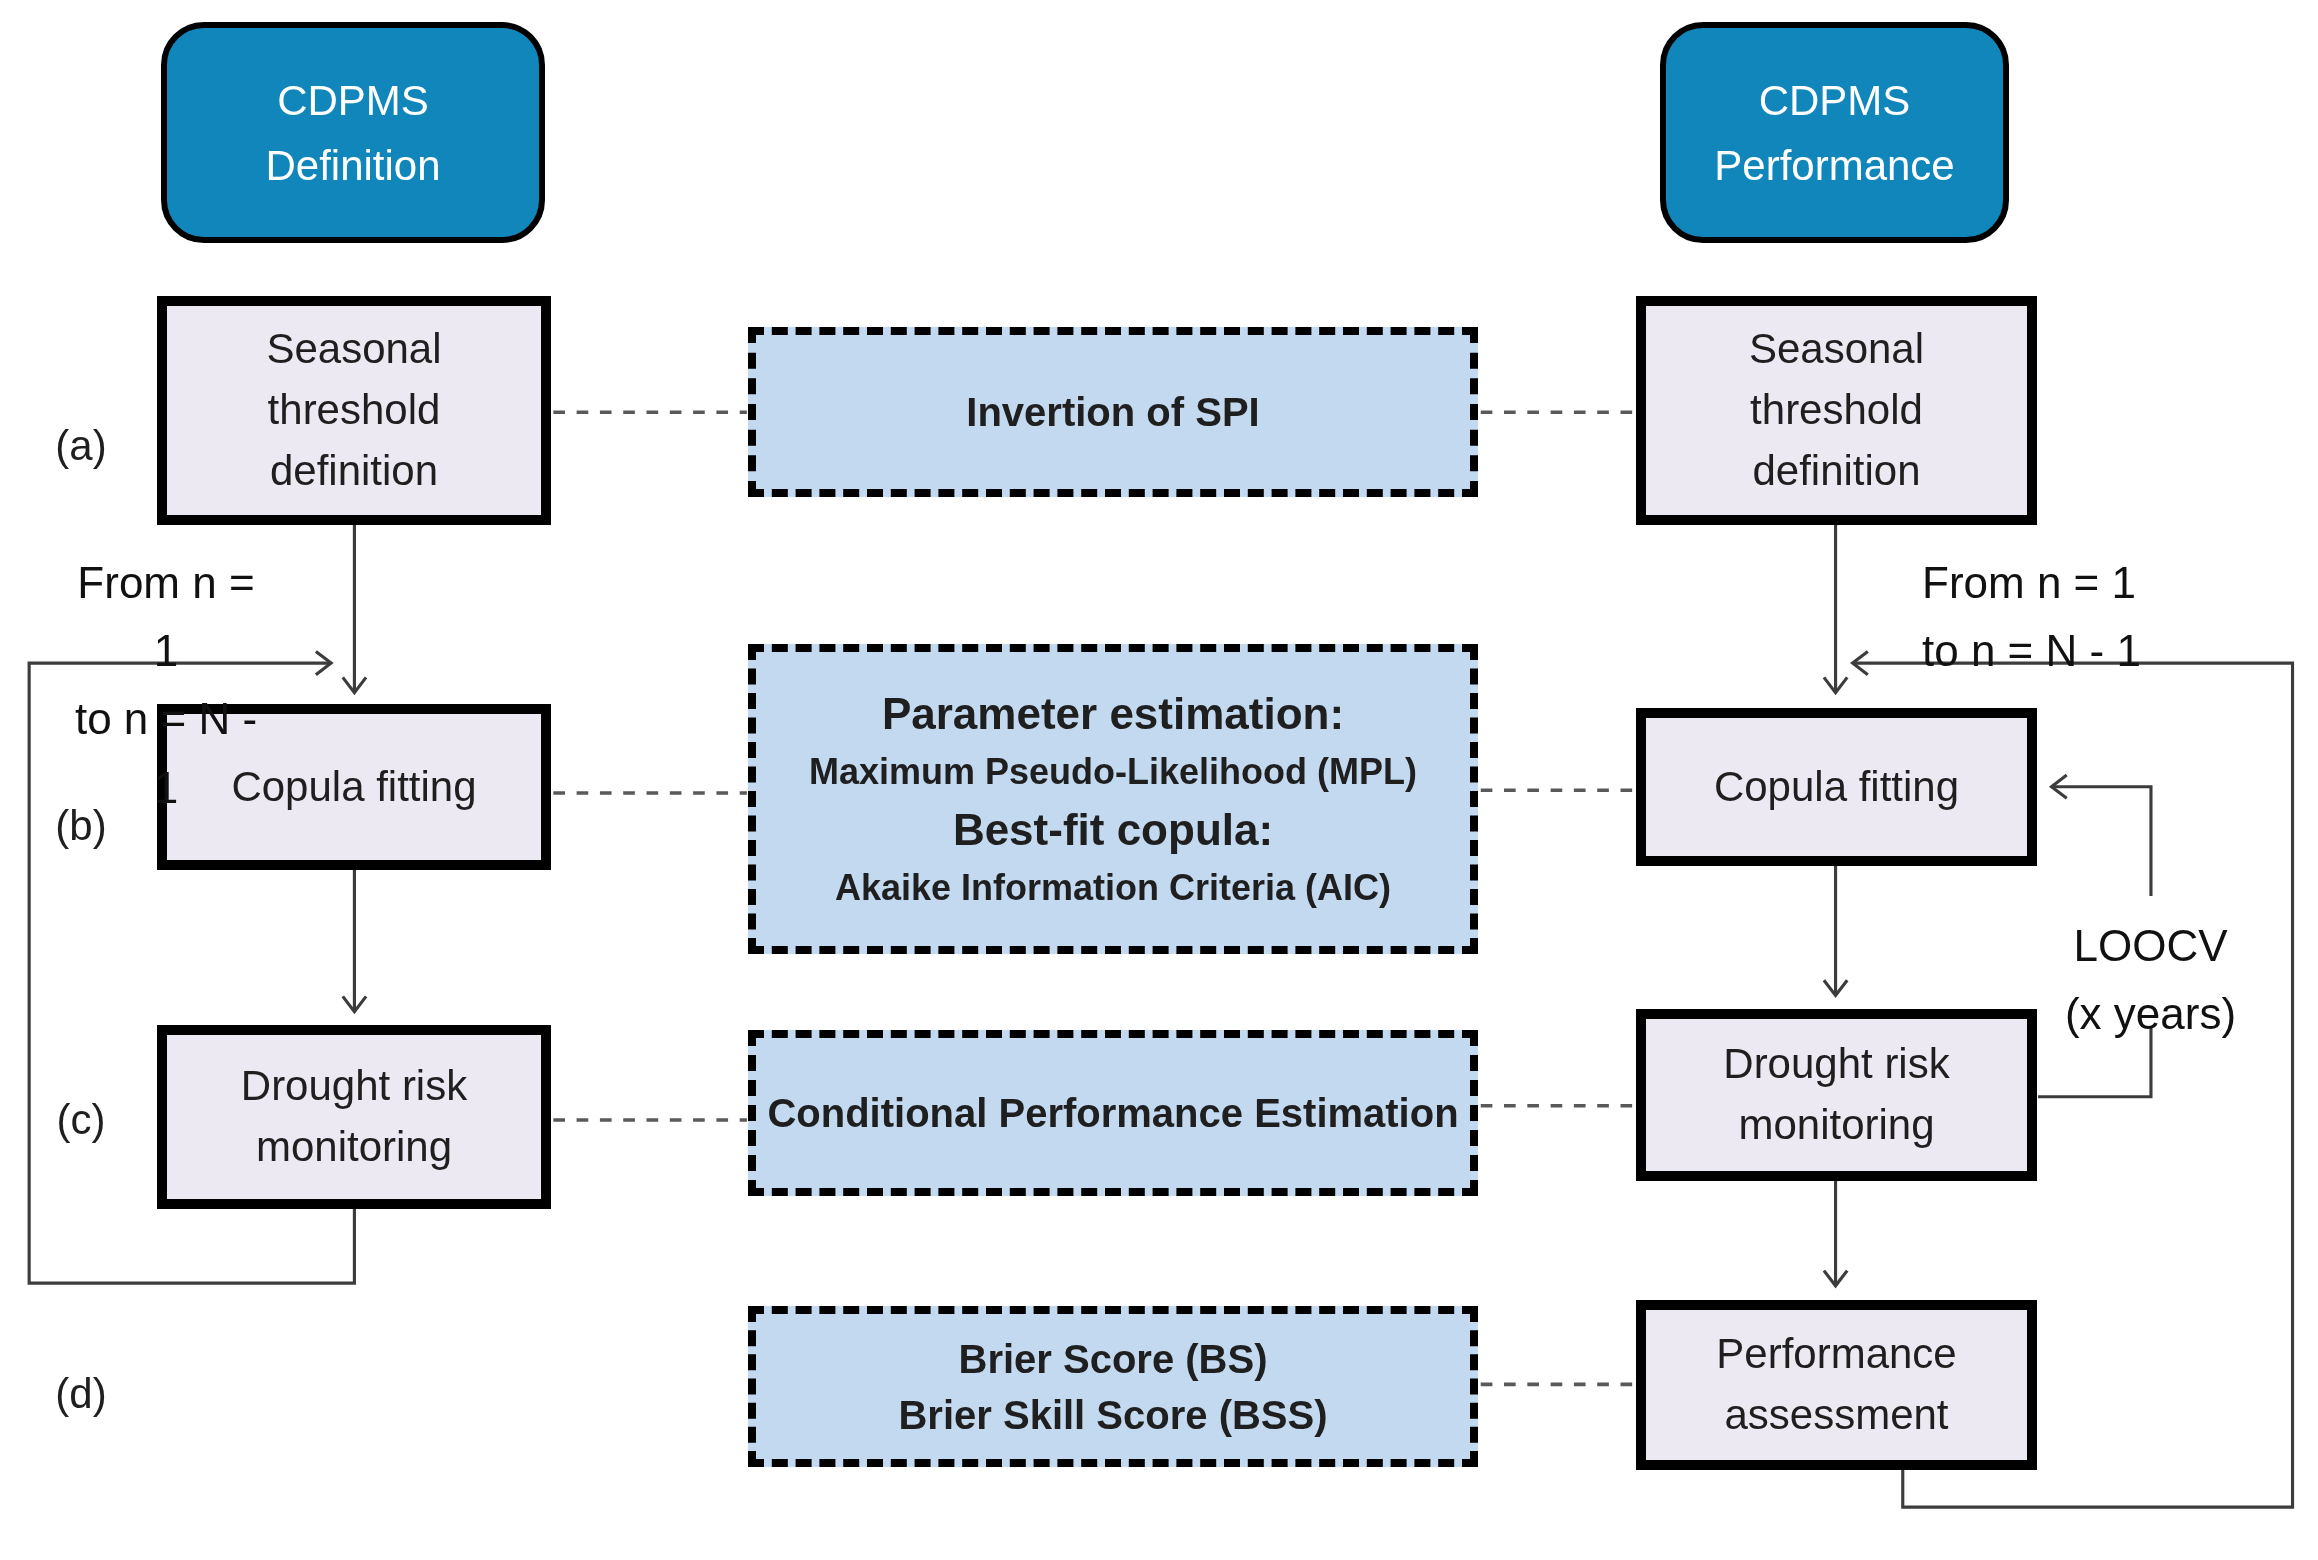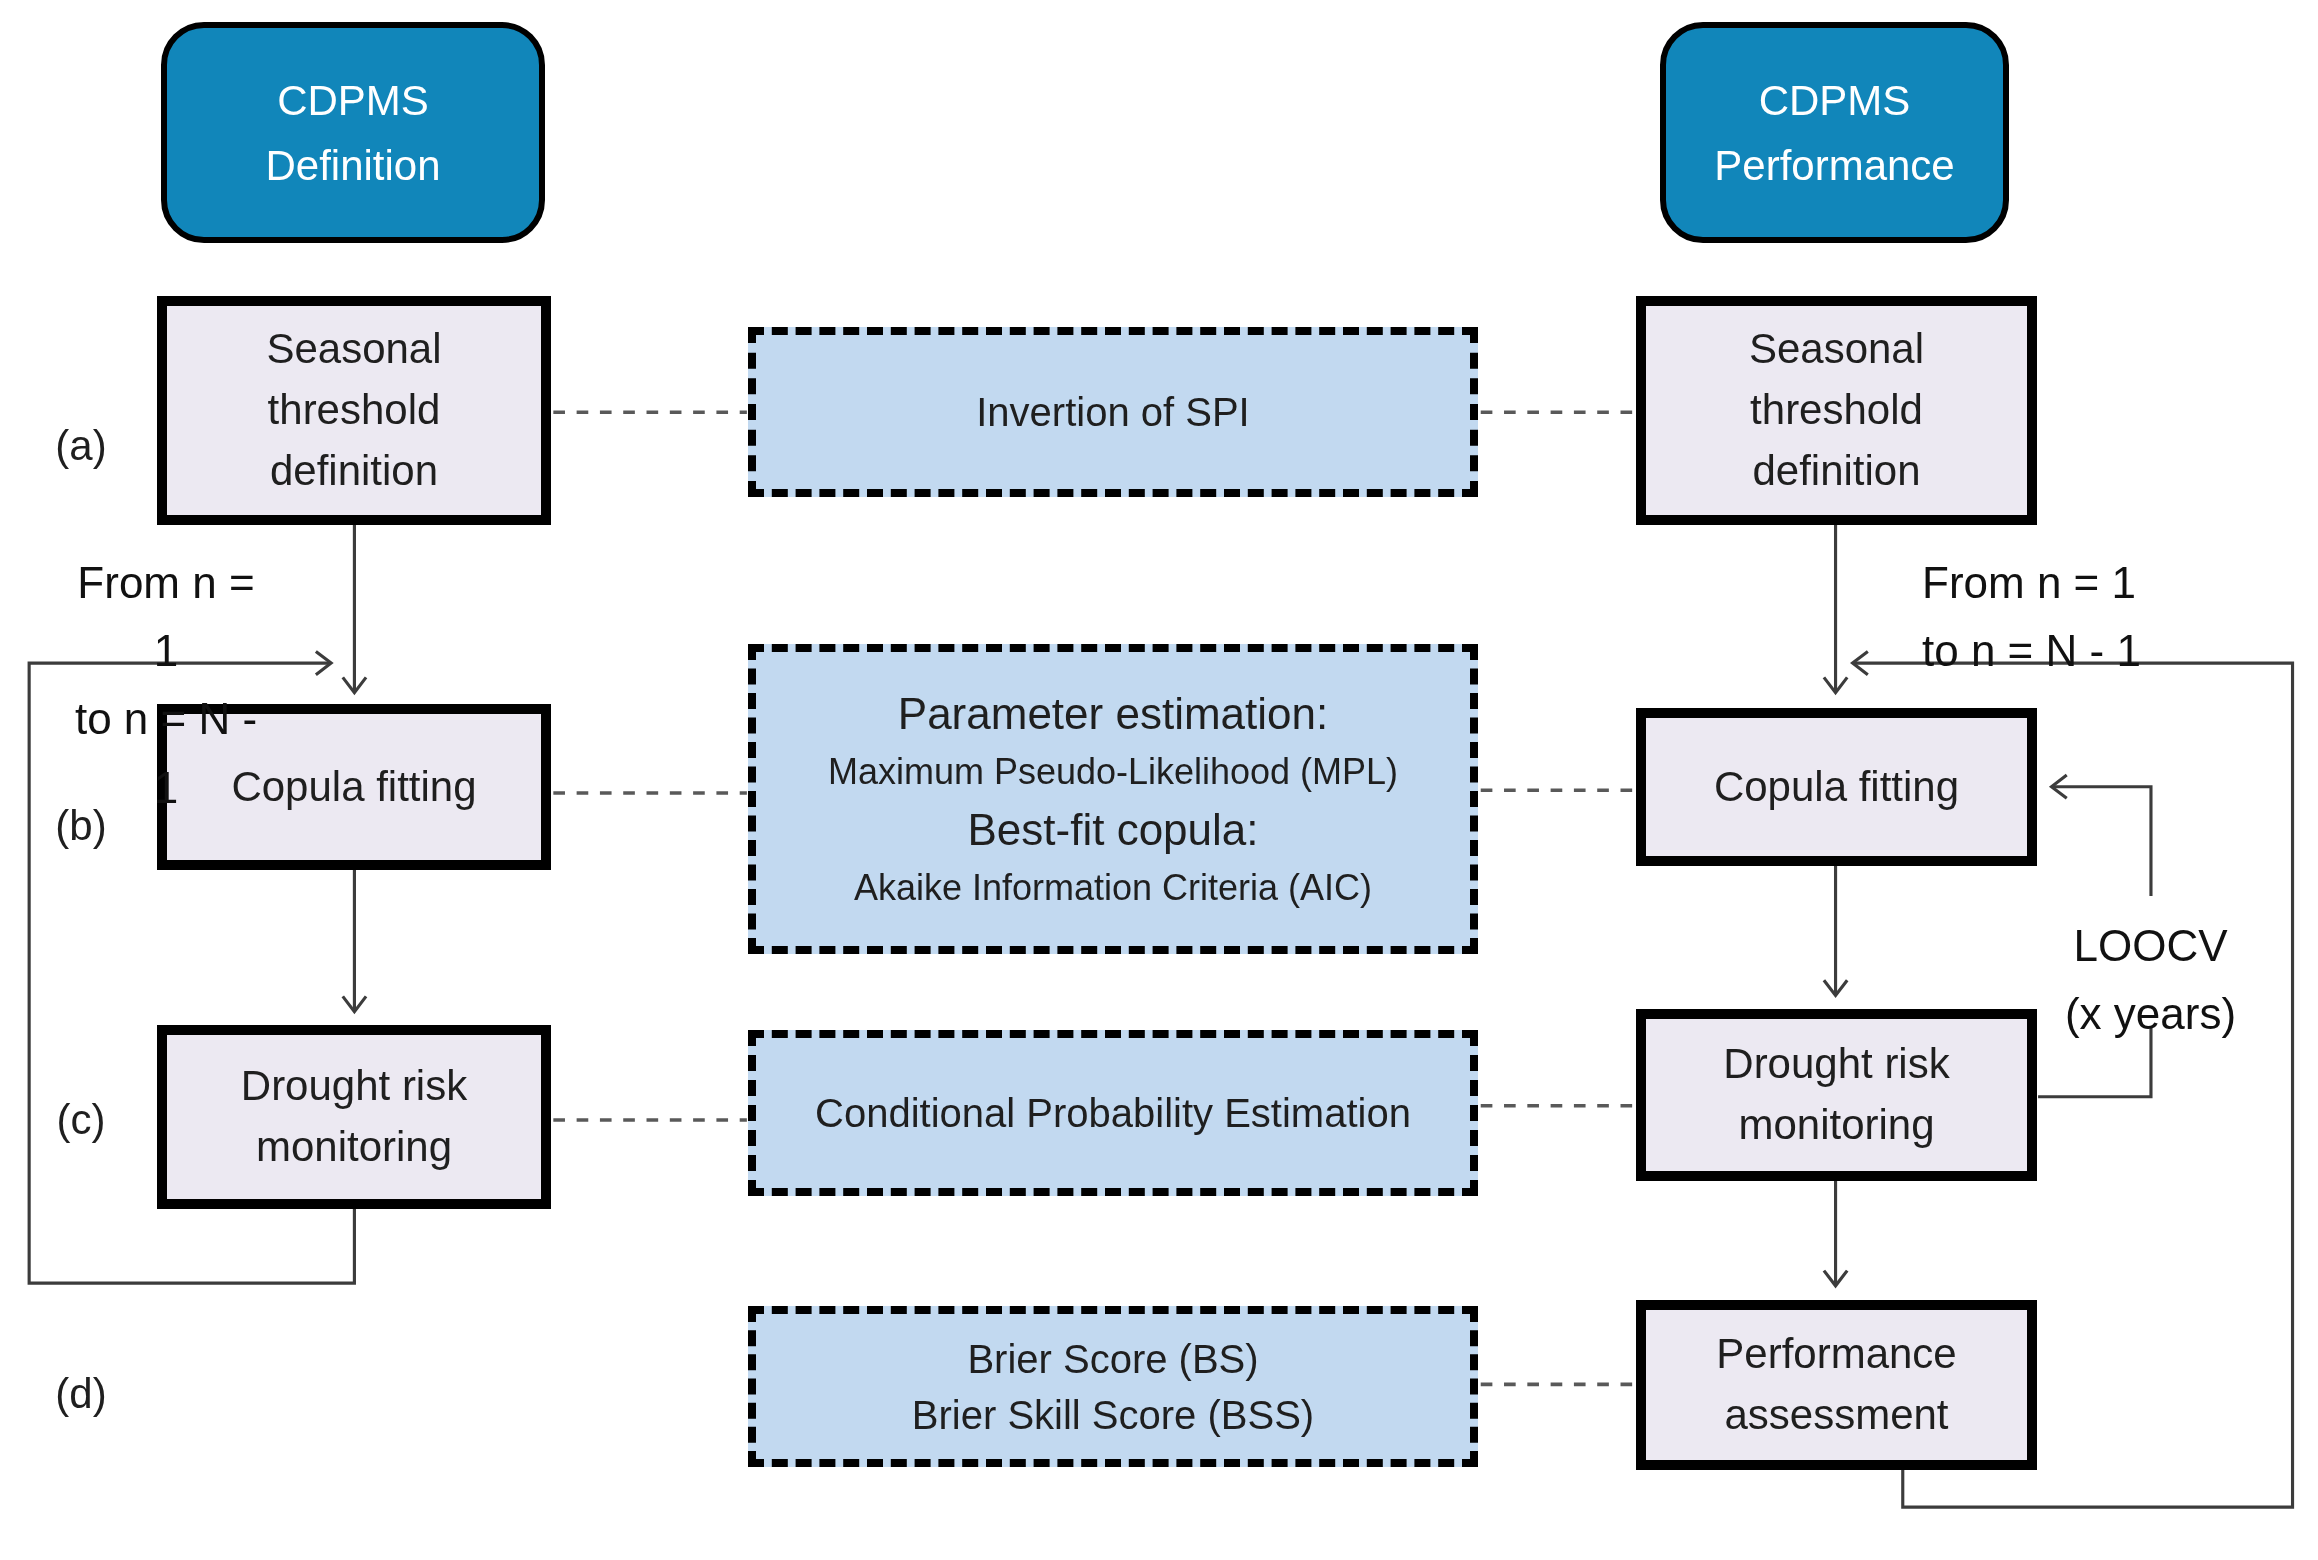--- a/index.html
+++ b/index.html
@@ -37,20 +37,21 @@
     border:10px solid var(--border);
     font-size:42px;line-height:1.45;
     padding:11px 27px;
   }
   .method-box{
     background:var(--method-fill);
     border:8px dashed var(--border);
     flex-direction:column;
     font-size:40px;line-height:1.4;
     padding:0 2px;
+    font-weight:bold;
   }
   .method-box .ln-lg{font-size:44px;line-height:1.42;}
   .method-box .ln-sm{font-size:36px;line-height:1.5;}
   .row-label{font-size:42px;}
   .annot{position:absolute;font-size:44px;line-height:1.55;color:#111;}
   .annot.center{text-align:center;}
 </style>
 </head>
 <body>
 
@@ -132,21 +133,21 @@
   <div class="node method-box" style="left:748px;top:327px;width:730px;height:170px;">
     <div>Invertion of SPI</div>
   </div>
   <div class="node method-box" style="left:748px;top:644px;width:730px;height:310px;">
     <div class="ln-lg">Parameter estimation:</div>
     <div class="ln-sm">Maximum Pseudo-Likelihood (MPL)</div>
     <div class="ln-lg">Best-fit copula:</div>
     <div class="ln-sm">Akaike Information Criteria (AIC)</div>
   </div>
   <div class="node method-box" style="left:748px;top:1030px;width:730px;height:166px;">
-    <div>Conditional Probability Estimation</div>
+    <div>Conditional Performance Estimation</div>
   </div>
   <div class="node method-box" style="left:748px;top:1306px;width:730px;height:161px;">
     <div>Brier Score (BS)</div>
     <div>Brier Skill Score (BSS)</div>
   </div>
 
   <div class="annot center" style="left:63px;top:549px;width:206px;">
     <div>From n = 1</div>
     <div>to n = N - 1</div>
   </div>

